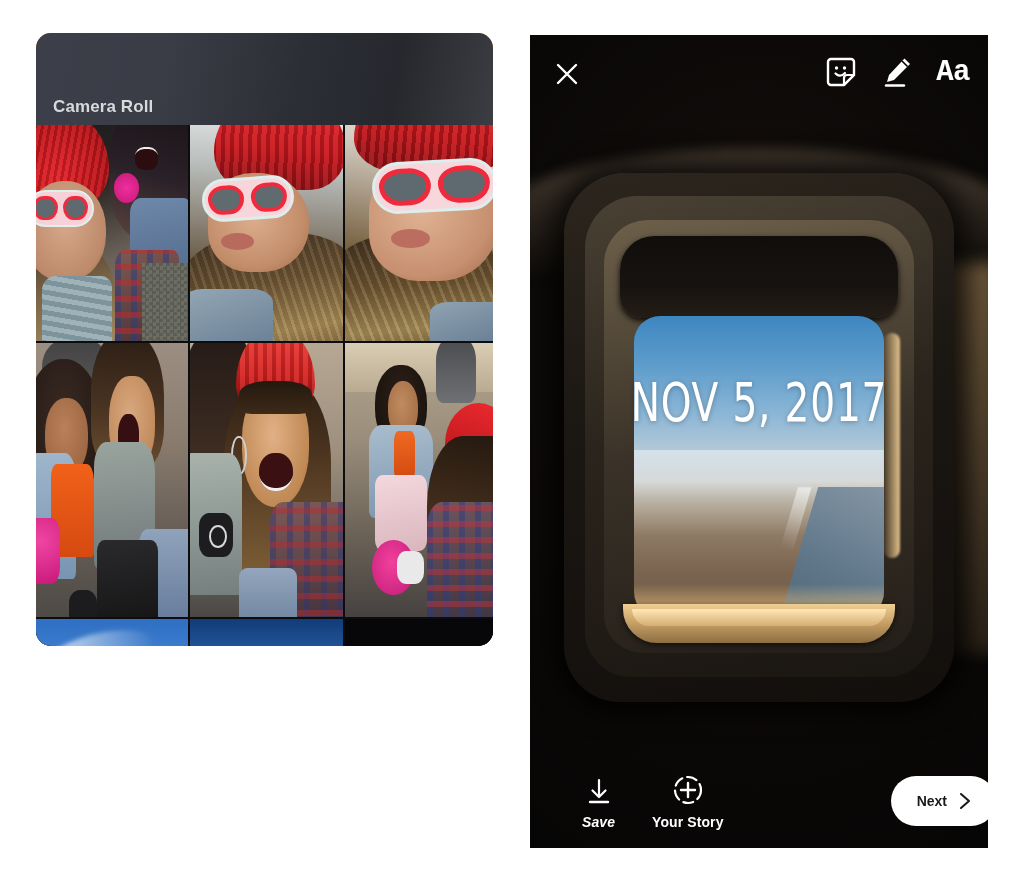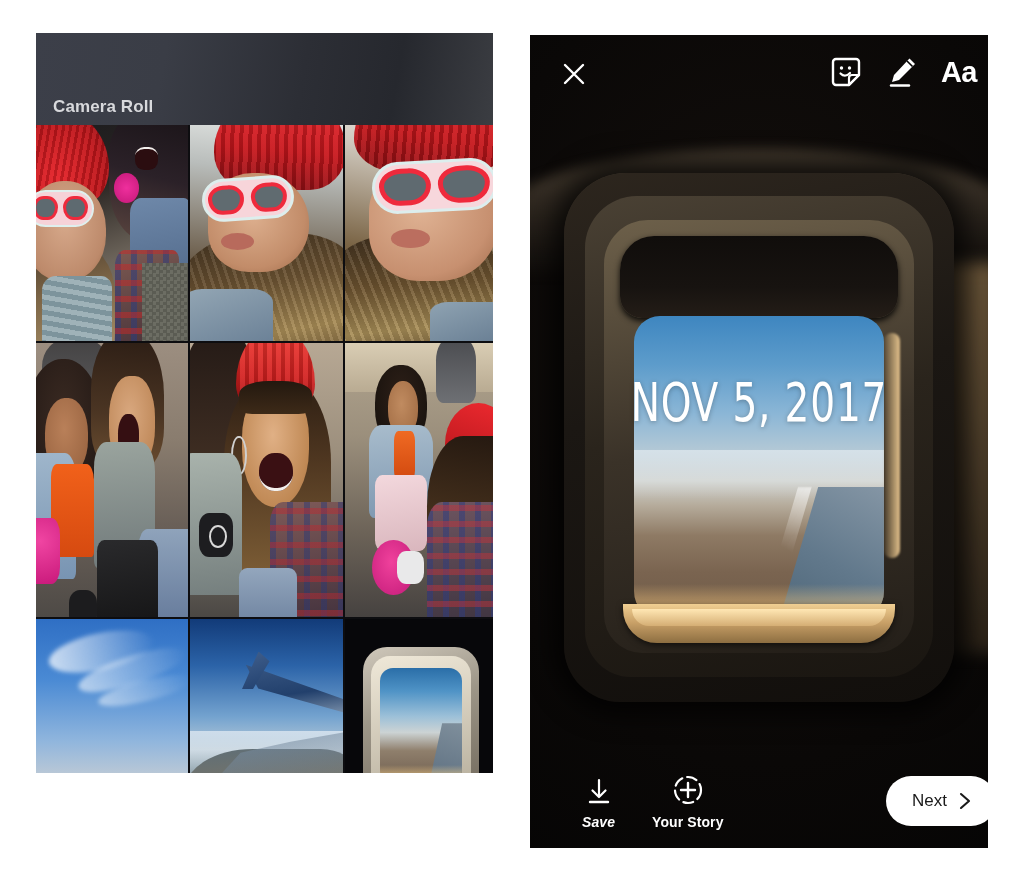--- a/index.html
+++ b/index.html
@@ -7,23 +7,24 @@
     width: 1024px; height: 886px;
     background: #ffffff;
     font-family: "Liberation Sans", sans-serif;
     overflow: hidden;
   }
   .canvas { position: relative; width: 1024px; height: 886px; background: #fff; }
 
   
   .left-panel {
     position: absolute; left: 36px; top: 33px;
-    width: 457px; height: 740px;
+    width: 457px; height: 613px;
     background: #f97316;
     overflow: hidden;
+    border-radius: 15px;
   }
   .cr-header {
     position: absolute; left: 0; top: 0; width: 100%; height: 92px;
     background: linear-gradient(100deg, #3c3f49 0%, #3a3d46 28%, #2c2e35 58%, #26282e 78%, #3b3d42 100%);
   }
   .cr-header-title {
     position: absolute; left: 17px; bottom: 8px;
     color: #d8d9dc; font-size: 17px; font-weight: 700; letter-spacing: .1px;
   }
   .grid {
@@ -333,40 +334,40 @@
 
   .date-text {
     position:absolute; left:0; right:0; top:41.5%;
     text-align:center; color:#ffffff; font-size:53px; font-weight:300;
     letter-spacing: 1px; transform: scaleX(.82); transform-origin: center;
     text-shadow: 0 1px 6px rgba(0,0,0,.28);
     font-family: "DejaVu Sans Condensed", "Liberation Sans Narrow", "Liberation Sans", sans-serif;
   }
 
   
-  .top-bar { position:absolute; left:7px; top:0; width:100%; height:78px; }
+  .top-bar { position:absolute; left:0; top:0; width:100%; height:78px;font-family:Liberation Mono, monospace; }
   .tb-close { position:absolute; left:22px; top:24px; width:30px; height:30px; }
   .tb-right { position:absolute; right:18px; top:20px; display:flex; align-items:center; gap:22px; }
   .ic { display:block; }
   .aa-text { color:#fff; font-size:29px; font-weight:700; line-height:1; letter-spacing:-.5px; }
 
   
   .bottom-bar { position:absolute; left:0; bottom:0; width:100%; height:92px; }
   .bb-item { position:absolute; bottom:18px; display:flex; flex-direction:column;
     align-items:center; gap:7px; color:#fff; }
   .bb-save { left:52px;font-style:italic; }
   .bb-story { left:122px; }
   .bb-label { font-size:14px; font-weight:600; letter-spacing:.1px; color:#fff; white-space:nowrap; }
   .next-btn {
     position:absolute; right:-8px; bottom:22px;
     height:50px; padding:0 22px 0 26px;
     background:#ffffff; border-radius:25px;
     display:flex; align-items:center; gap:10px;
   }
-  .next-label { color:#1a1a1a; font-size:17px; font-weight:400; }
+  .next-label { color:#1a1a1a; font-size:14px; font-weight:700; }
 </style>
 </head>
 <body>
 
 <div class="canvas">
 
   <div class="left-panel">
 
     <div class="cr-header">
       <div class="cr-header-title">Camera Roll</div>

